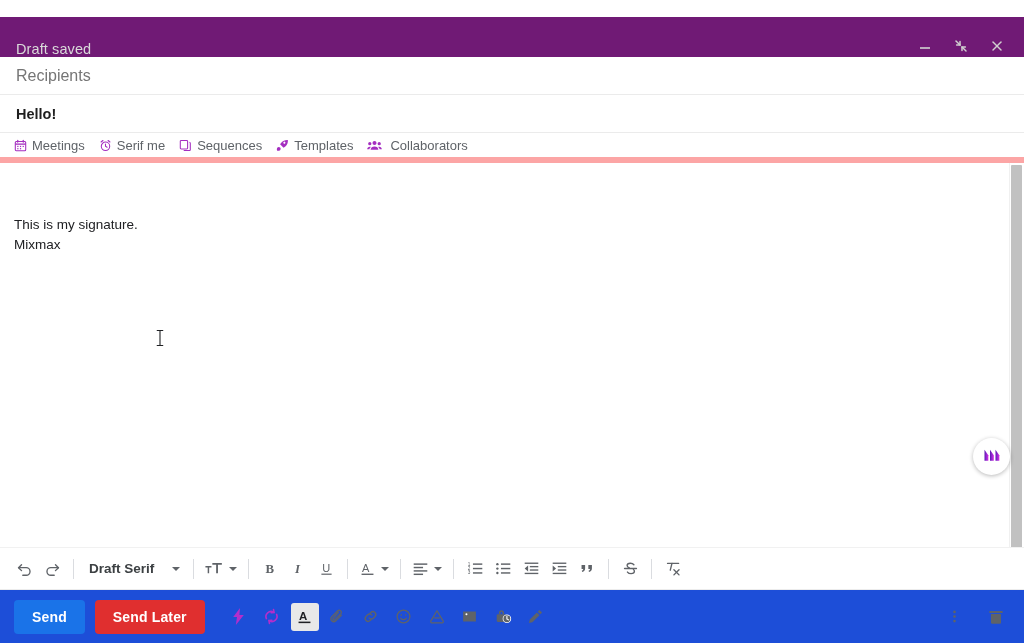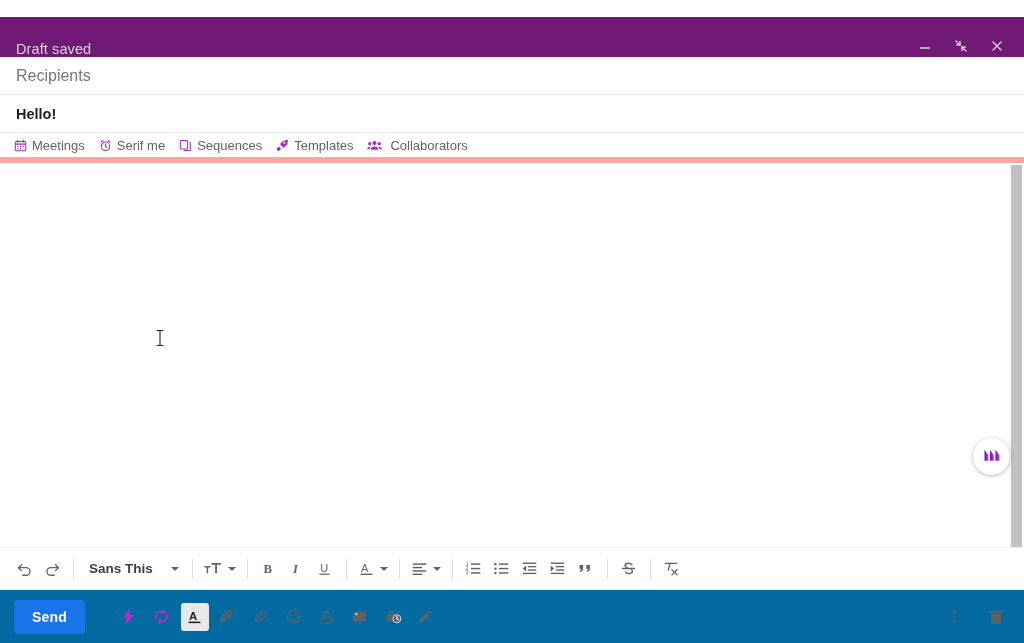--- a/index.html
+++ b/index.html
@@ -206,21 +206,21 @@
   .caret { width: 0; height: 0; border-left: 4px solid transparent; border-right: 4px solid transparent; border-top: 4px solid #5f6368; }
   .with-caret { display: flex; align-items: center; gap: 5px; }
 
   
   .action-bar {
     height: 54px;
     display: flex;
     align-items: center;
     padding: 0 14px;
     border-top: 1px solid #ececec;
-    background: #0369a1;
+    background: #1d4ed8;
     flex: 0 0 54px;
   }
   .btn {
     border: none;
     border-radius: 4px;
     color: #fff;
     font-family: "Liberation Sans", sans-serif;
     font-size: 14px;
     font-weight: 700;
     cursor: pointer;
@@ -356,20 +356,24 @@
           <path d="M0 12.6 c0-2 1.4-3.2 3.2-3.2 c0.5 0 1 0.1 1.4 0.3 c-1.1 0.8-1.8 1.8-1.9 2.9 z"></path>
           <circle cx="14.8" cy="5.8" r="2"></circle>
           <path d="M18 12.6 c0-2-1.4-3.2-3.2-3.2 c-0.5 0-1 0.1-1.4 0.3 c1.1 0.8 1.8 1.8 1.9 2.9 z"></path>
         </svg>
       </span>
       <span class="mx-label">Collaborators</span>
     </div>
   </div>
 
   <div class="body-area">
+    <div class="body-content">
+      <div class="sig-line">This is my signature.</div>
+      <div class="sig-line">Mixmax</div>
+    </div>
 
     <span class="ibeam">
       <svg width="12" height="20" viewBox="0 0 12 20" fill="none" stroke="#202124" stroke-width="1.1" stroke-linecap="round">
         <path d="M6 2.5 V17.5"></path>
         <path d="M3.2 2.5 H8.8"></path>
         <path d="M3.2 17.5 H8.8"></path>
       </svg>
     </span>
 
     <div class="scroll-track">
@@ -406,21 +410,21 @@
     <div class="fb-btn">
       <svg width="17" height="17" viewBox="0 0 20 20" fill="none" stroke="currentColor" stroke-width="1.6" stroke-linecap="round" stroke-linejoin="round">
         <path d="M13.5 5.5 L17 9 L13.5 12.5"></path>
         <path d="M17 9 H8 a4.5 4.5 0 0 0 0 9 H12"></path>
       </svg>
     </div>
 
     <div class="fb-sep"></div>
 
     <div class="font-picker">
-      <span class="font-name">Sans This</span>
+      <span class="font-name">Draft Serif</span>
       <span class="caret"></span>
     </div>
 
     <div class="fb-sep"></div>
 
     <div class="fb-btn with-caret">
       <span>
         <svg width="19" height="17" viewBox="0 0 22 18" fill="currentColor">
           <path d="M0.5 6.2 h7 v1.6 h-2.7 v6.6 h-1.7 v-6.6 h-2.6 z"></path>
           <path d="M8.5 2.6 h11 v2 h-4.5 v9.8 h-2.1 v-9.8 h-4.4 z"></path>
@@ -545,20 +549,21 @@
         <path d="M8.2 4 L6.2 12"></path>
         <path d="M10.5 11.5 L16.5 17.5"></path>
         <path d="M16.5 11.5 L10.5 17.5"></path>
       </svg>
     </div>
   </div>
 
   <div class="action-bar">
 
     <button class="btn btn-send">Send</button>
+    <button class="btn btn-send-later">Send Later</button>
 
     <div class="ab-icons">
 
       <div class="ab-btn purple">
         <span>
           <svg width="15" height="17" viewBox="0 0 14 18" fill="currentColor">
             <path d="M8.6 0 L1.4 9.4 h4 L4.2 18 L12.6 7.4 h-4.6 z"></path>
           </svg>
         </span>
       </div>

